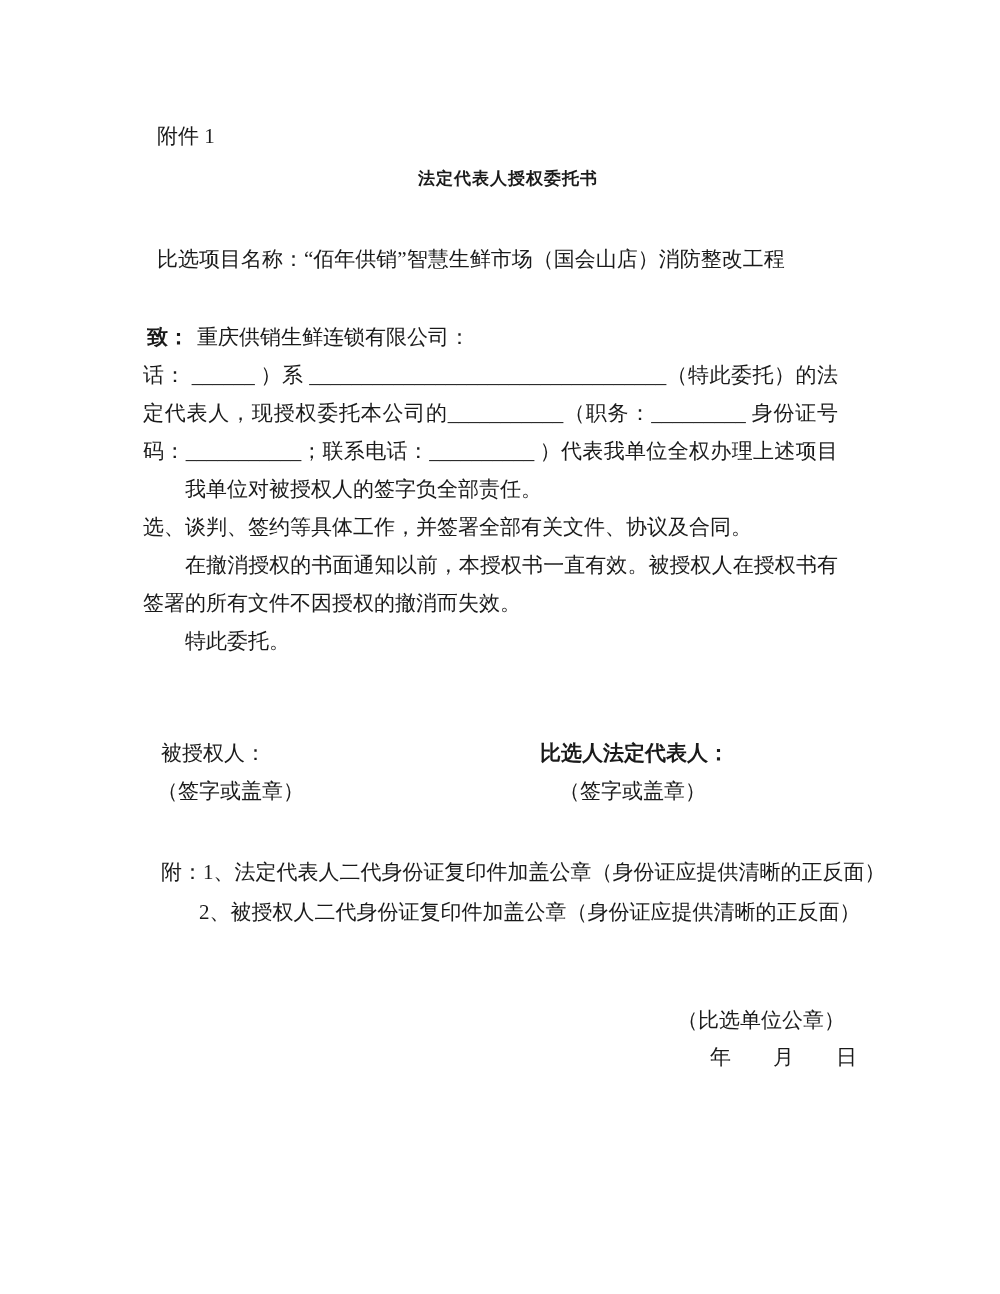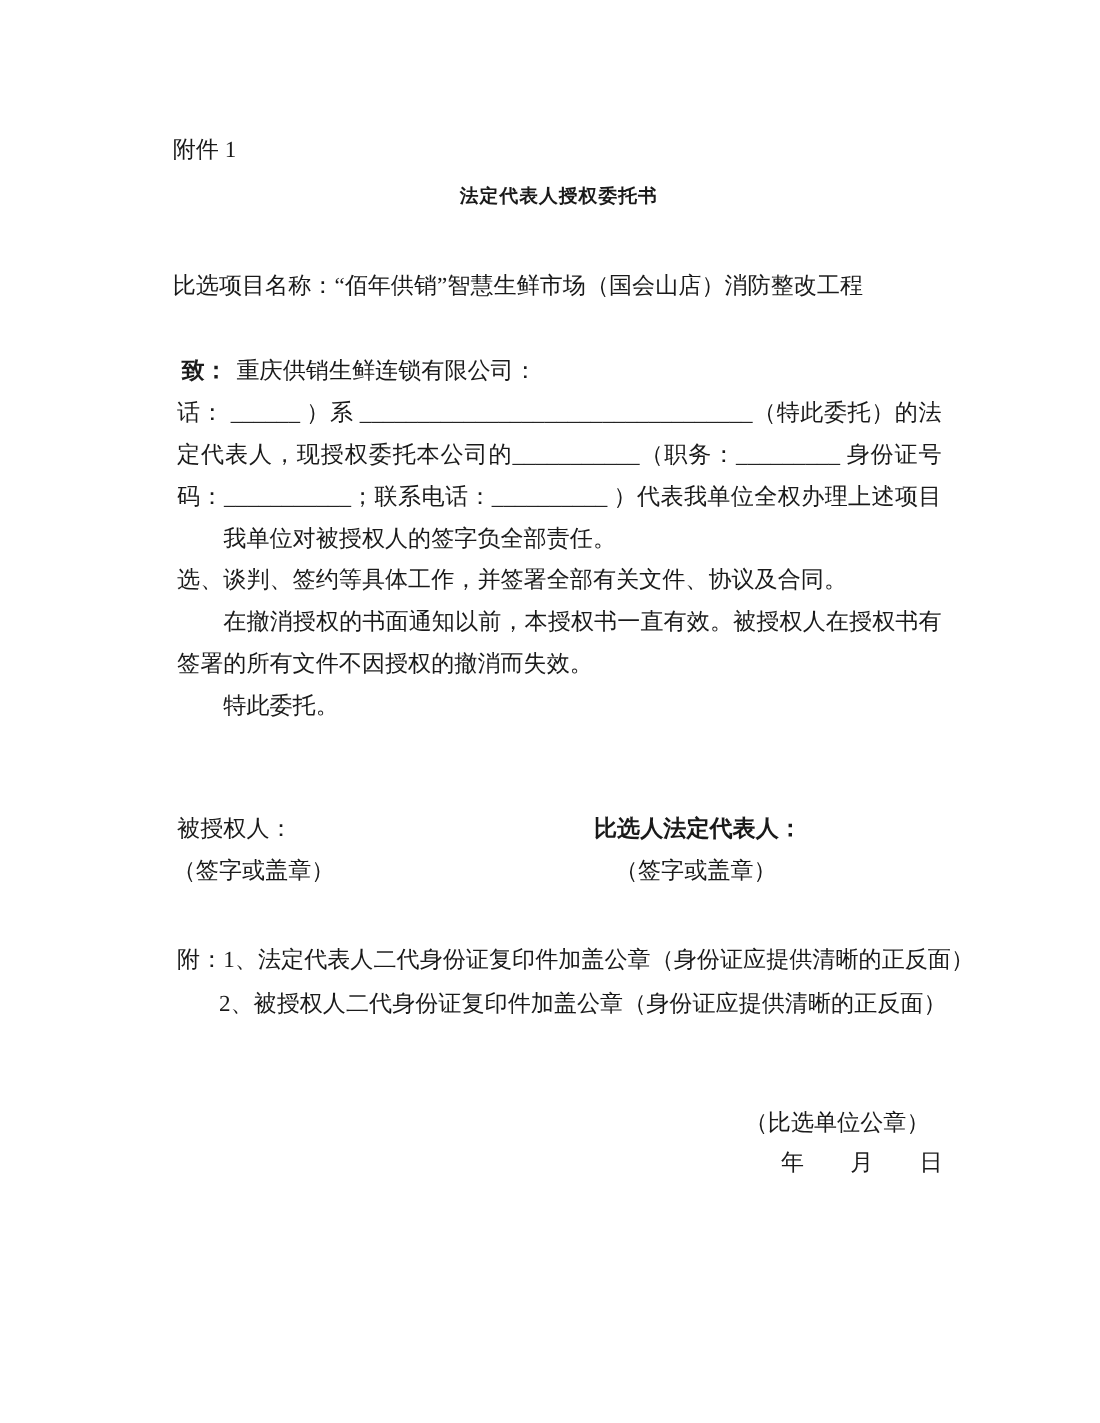--- a/index.html
+++ b/index.html
@@ -35,21 +35,21 @@
   .project-line {
     position: absolute;
     left: 145px;
     width: 716px;
     top: 228px;
     line-height: 38px;
     font-family: Liberation Serif, serif;
   }
   .body-block {
     position: absolute;
-    left: 145px;
+    left: 127px;
     width: 711px;
     top: 302px;
   }
   .body-line {
     line-height: 38px;
     height: 38px;
     white-space: nowrap;
   }
   .body-line.justify {
     white-space: normal;

